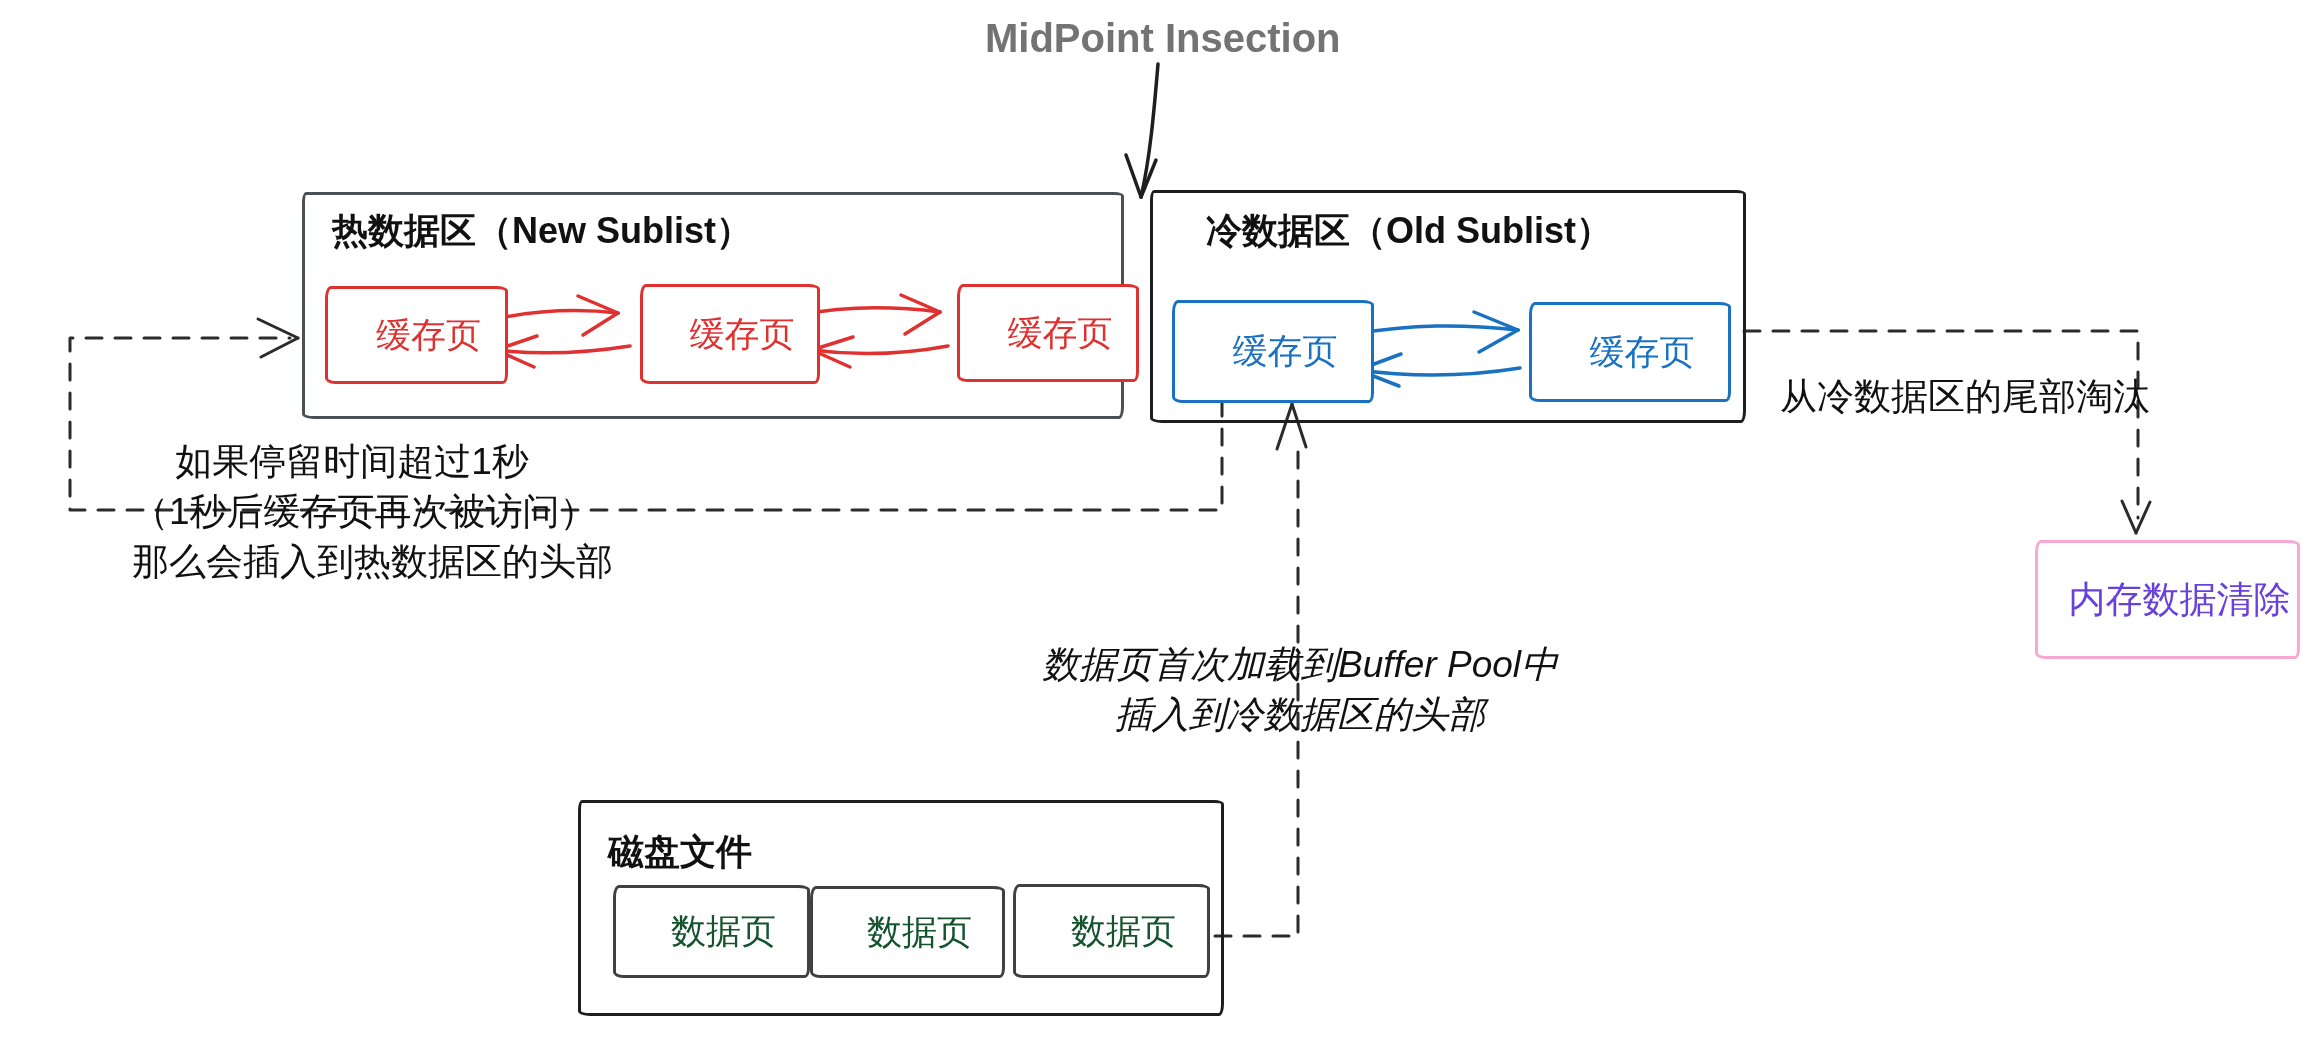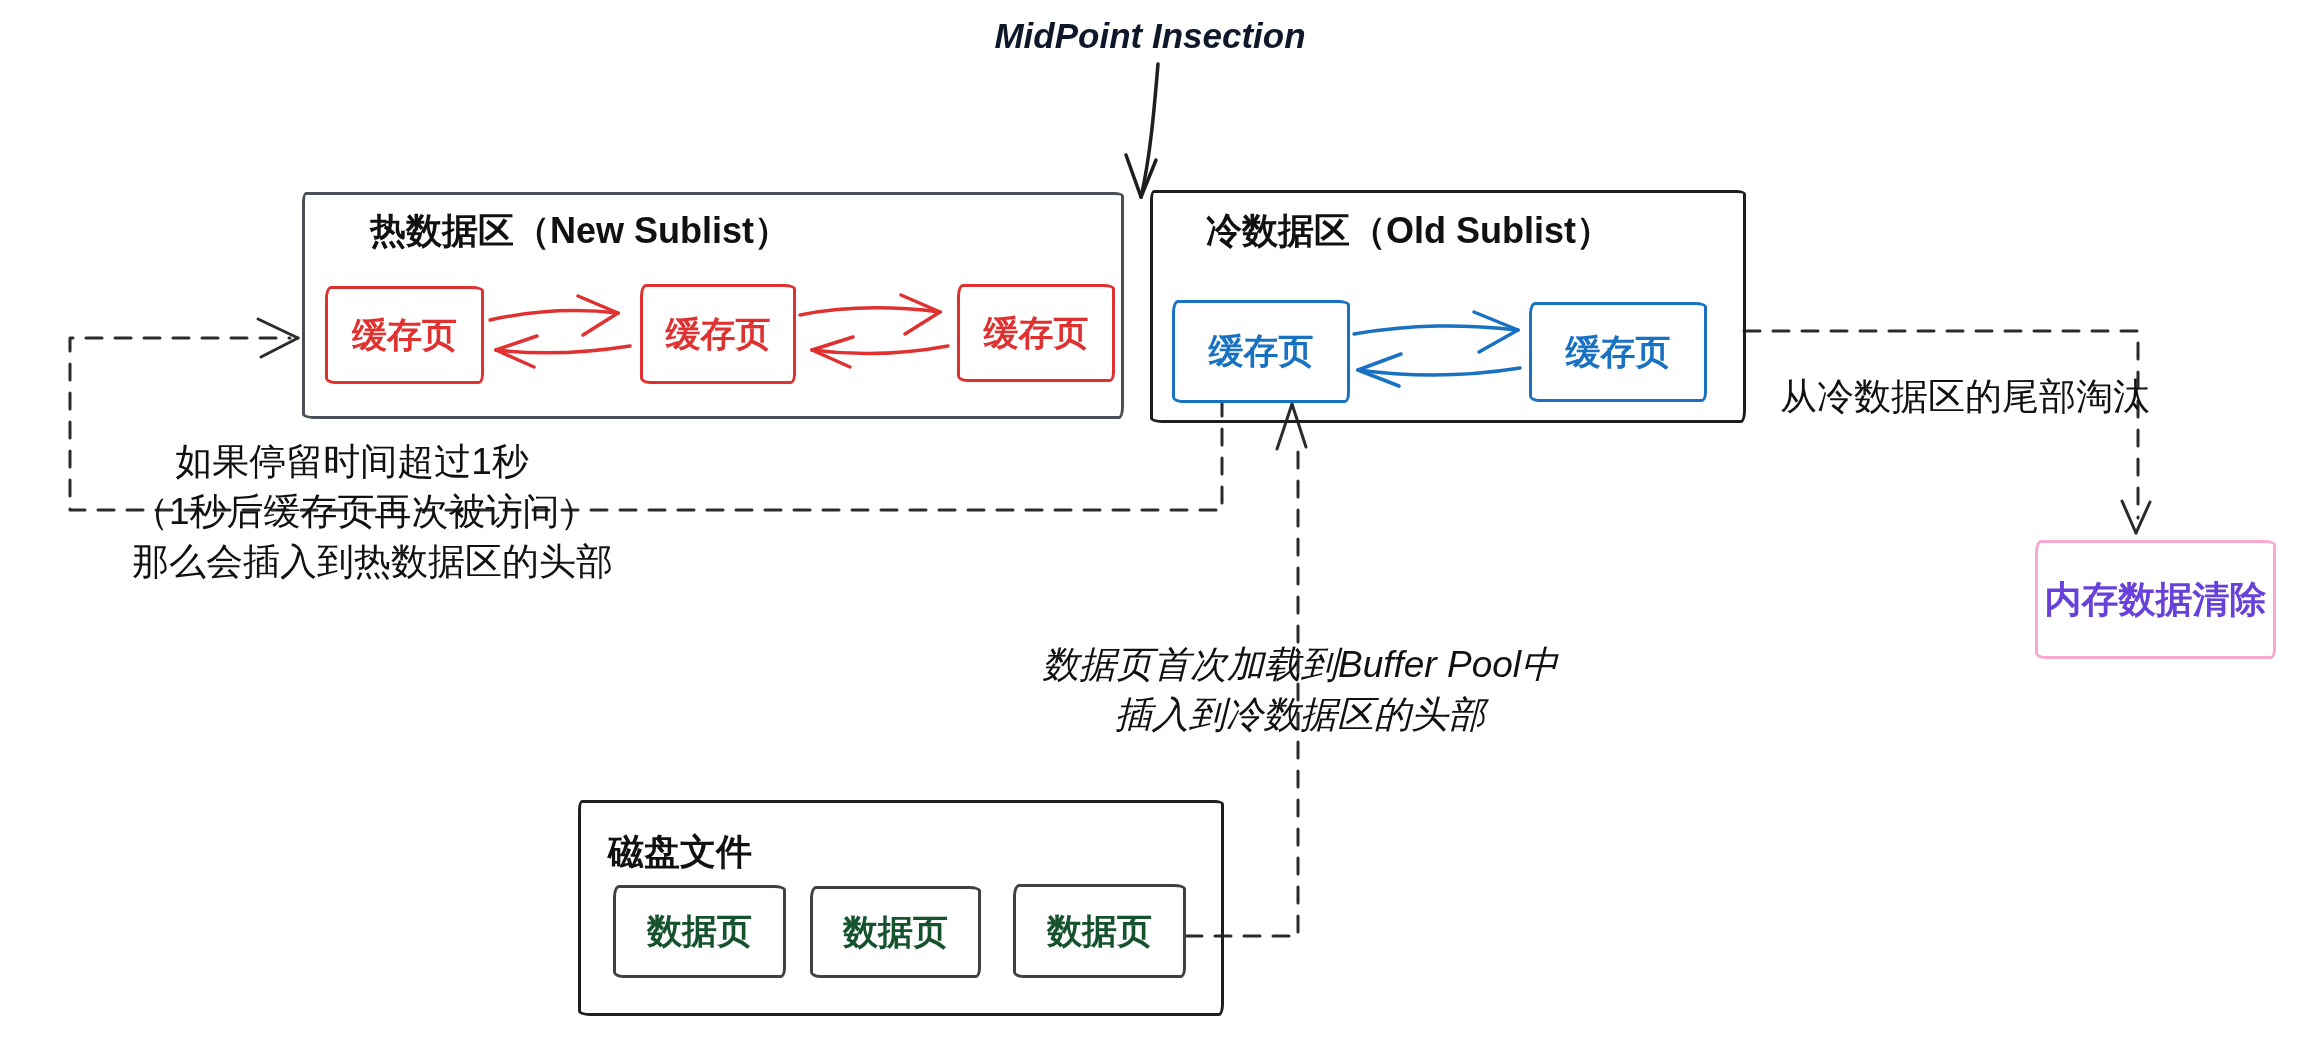--- a/index.html
+++ b/index.html
@@ -6,31 +6,31 @@
   #canvas{position:relative;width:2314px;height:1060px;background:#ffffff;overflow:hidden;
           font-family:"Liberation Sans",sans-serif;color:#1e1e1e;}
   
   #connectors{position:absolute;left:0;top:0;width:2314px;height:1060px;}
   
   .zone{position:absolute;border:3px solid #343a40;background:transparent;
         border-radius:4px 10px 5px 12px / 10px 4px 12px 5px;}
   .zone-title{position:absolute;font-size:36px;font-weight:600;color:#111;white-space:nowrap;}
   
   .page{position:absolute;display:flex;align-items:center;justify-content:center;
-        font-size:35px;font-weight:700;background:#fff;
-        border-radius:6px 12px 5px 10px / 12px 5px 10px 6px;}
+        font-size:35px;font-weight:400;background:#fff;
+        border-radius:6px 12px 5px 10px / 12px 5px 10px 6px;padding-left:24px;}
   .page.red{border:3px solid #e03131;color:#e03131;}
   .page.blue{border:3px solid #1971c2;color:#1971c2;}
   .page.green{border:3px solid #404040;color:#14532d;}
   .page.purple{border:3px solid #f9a8d4;color:#6741d9;}
   
   .note{position:absolute;font-size:37px;line-height:50px;text-align:center;color:#111;
         font-weight:500;white-space:nowrap;}
   #diagram-title{position:absolute;left:985px;top:16px;width:330px;text-align:center;
-        font-size:35px;font-weight:700;font-style:italic;color:#0f172a;white-space:nowrap;}
+        font-size:40px;font-weight:700;color:#737373;white-space:nowrap;}
 </style>
 </head>
 <body>
 
 <div id="canvas">
 
   <svg id="connectors" viewBox="0 0 2314 1060" fill="none" stroke-linecap="round" stroke-linejoin="round">
 
     <g stroke="#1e1e1e" stroke-width="3.5">
       <path d="M1158,64 C1154,112 1150,158 1141,197"></path>
@@ -86,21 +86,21 @@
     <g stroke="#2b2b2b" stroke-width="3">
       <path d="M1186,936 L1298,936 L1298,452" stroke-dasharray="16 13"></path>
       <path d="M1292,404 L1277,449"></path>
       <path d="M1292,404 L1306,447"></path>
     </g>
   </svg>
 
   <div id="diagram-title">MidPoint Insection</div>
 
   <div class="zone" style="left:302px;top:192px;width:816px;height:221px;border-color:#495057;"></div>
-  <div class="zone-title" style="left:332px;top:207px;margin-left:38px;">热数据区（New Sublist）</div>
+  <div class="zone-title" style="left:332px;top:207px;">热数据区（New Sublist）</div>
   <div class="page red" style="left:325px;top:286px;width:153px;height:92px;">缓存页</div>
   <div class="page red" style="left:640px;top:284px;width:150px;height:94px;">缓存页</div>
   <div class="page red" style="left:957px;top:284px;width:152px;height:92px;">缓存页</div>
 
   <div class="zone" style="left:1150px;top:190px;width:590px;height:227px;border-color:#1e1e1e;"></div>
   <div class="zone-title" style="left:1182px;top:207px;margin-left:24px;">冷数据区（Old Sublist）</div>
   <div class="page blue" style="left:1172px;top:300px;width:172px;height:97px;">缓存页</div>
   <div class="page blue" style="left:1529px;top:302px;width:172px;height:94px;">缓存页</div>
 
   <div class="zone" style="left:578px;top:800px;width:640px;height:210px;border-color:#1e1e1e;"></div>

